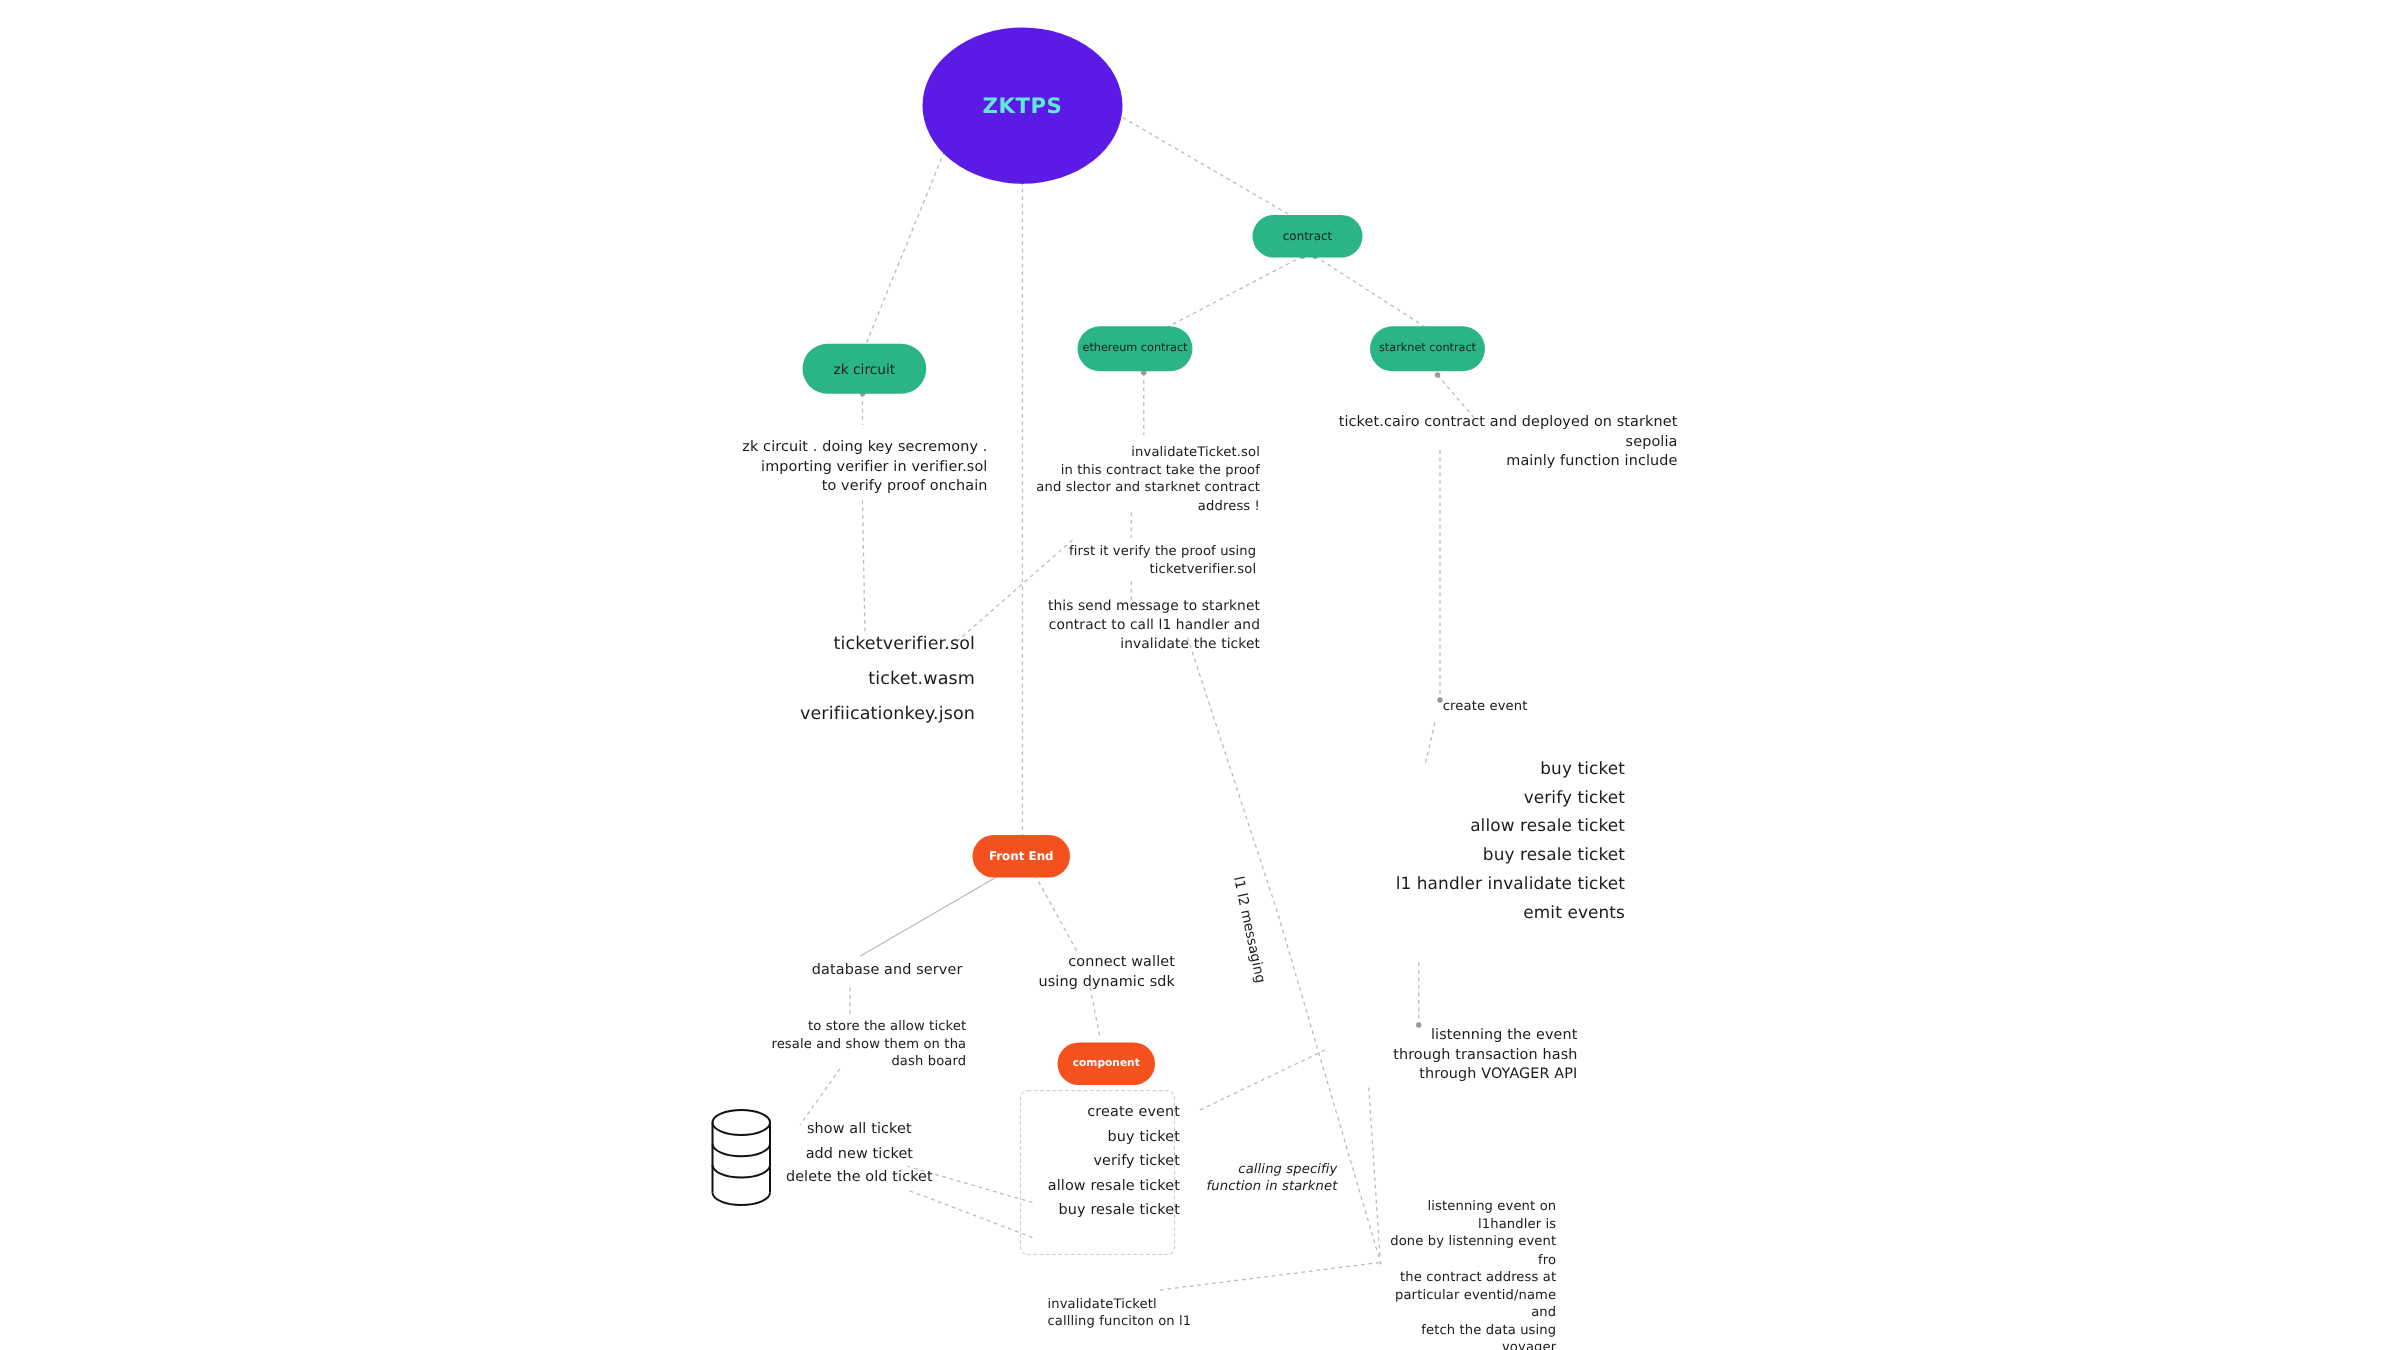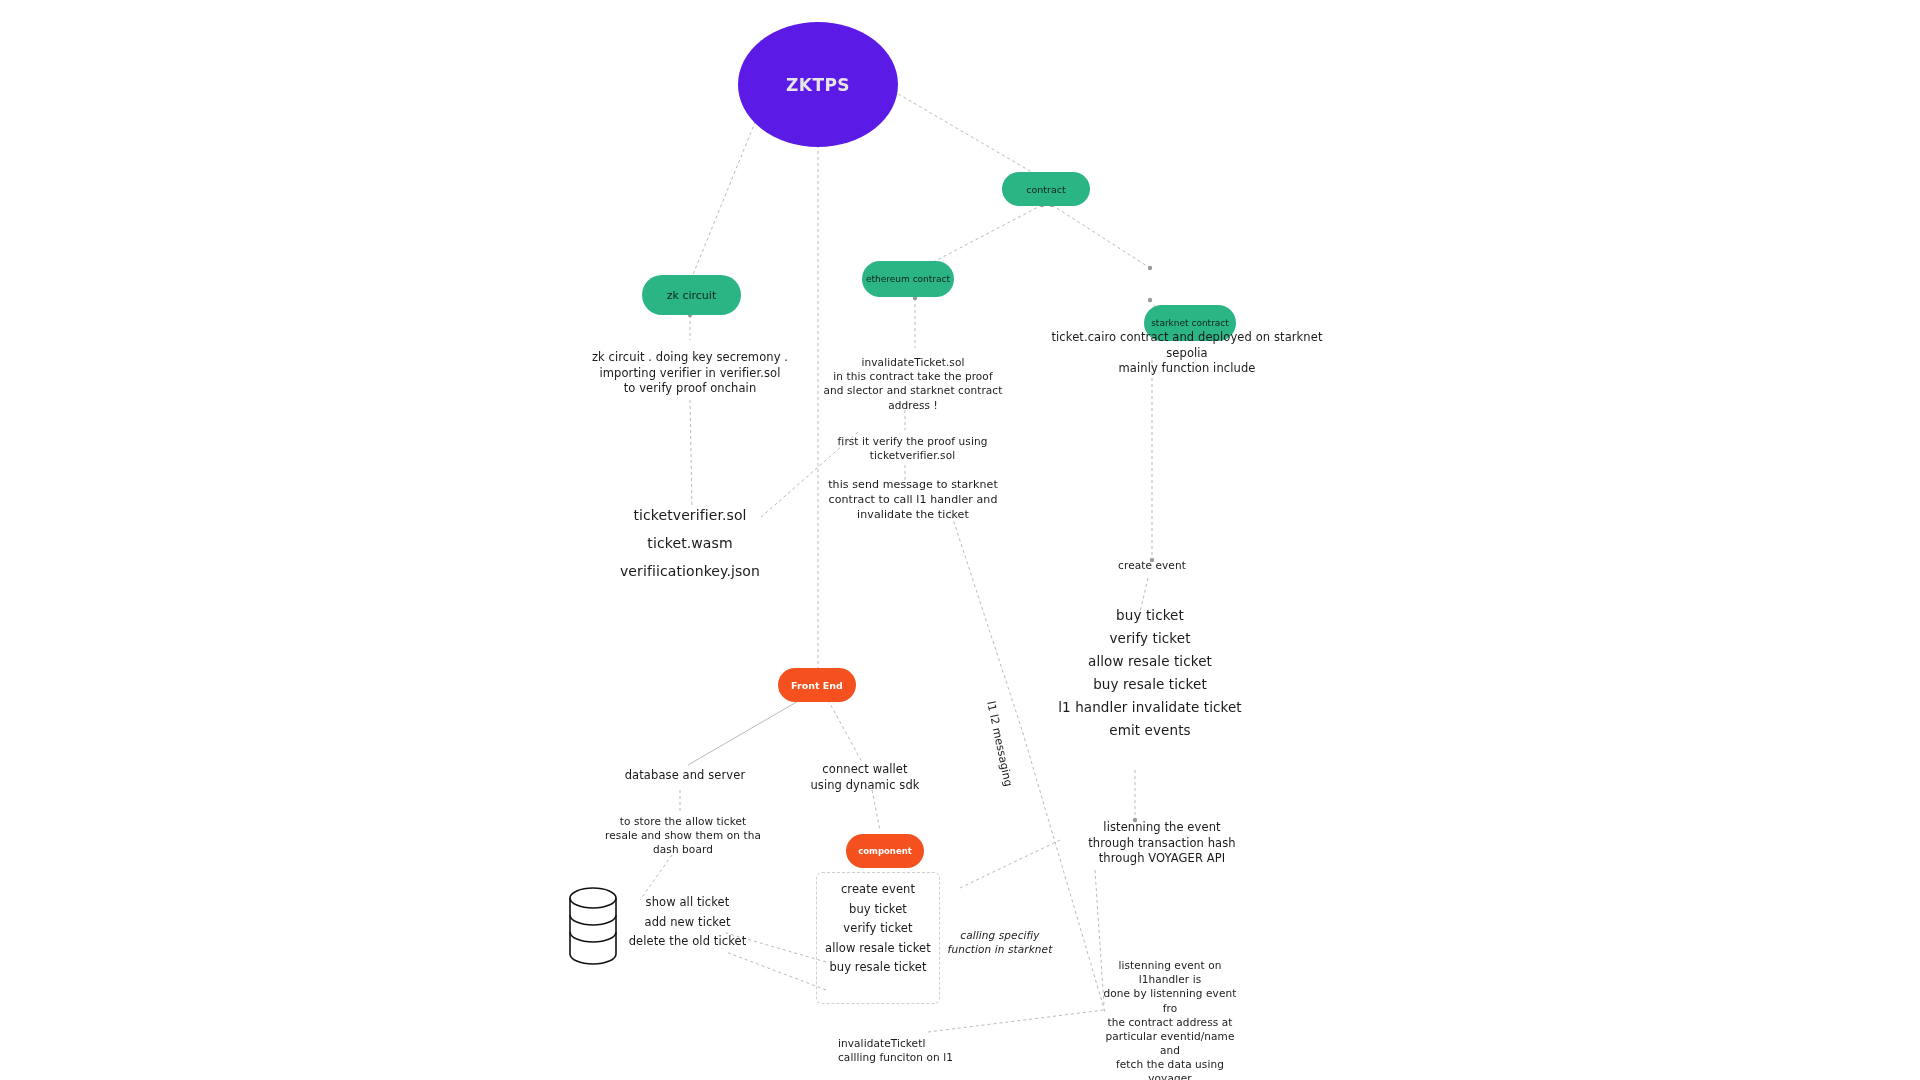--- a/index.html
+++ b/index.html
@@ -21,21 +21,21 @@
     left: 0; top: 0;
     width: 1920px; height: 1080px;
     pointer-events: none;
   }
   .node {
     position: absolute;
     display: flex;
     align-items: center;
     justify-content: center;
     text-align: center;
-    color: #e5e5e5;
+    color: #5eead4;
     font-weight: bold;
     white-space: nowrap;
   }
   .node-root {
     border-radius: 50%;
     font-size: 17px;
     letter-spacing: 0.4px;
   }
   .node-pill {
     border-radius: 999px;
@@ -45,21 +45,21 @@
   }
   .node-orange {
     border-radius: 18px;
     color: #ffffff;
     font-weight: bold;
   }
   .txt {
     position: absolute;
     font-family: "DejaVu Sans", sans-serif;
     color: #1a1a1a;
-    text-align: center;
+    text-align: right;
     line-height: 1.35;
     white-space: pre-line;
     letter-spacing: 0.1px;
   }
   .txt.left { text-align: left; }
   .rot {
     position: absolute;
     transform-origin: left top;
     white-space: nowrap;
     color: #1a1a1a;
@@ -160,21 +160,21 @@
   </div>
 
   <div class="node node-pill" style="left:642px; top:275px; width:99px; height:40px; background:#2bb584; font-size:11px;">
     <span>zk circuit</span>
   </div>
 
   <div class="node node-pill" style="left:862px; top:261px; width:92px; height:36px; background:#2bb584; font-size:9px;">
     <span>ethereum contract</span>
   </div>
 
-  <div class="node node-pill" style="left:1144px; top:261px; width:92px; height:36px; background:#2bb584; font-size:9px;margin-top:44px;">
+  <div class="node node-pill" style="left:1096px; top:261px; width:92px; height:36px; background:#2bb584; font-size:9px;">
     <span>starknet contract</span>
   </div>
 
   <div class="node node-orange" style="left:778px; top:668px; width:78px; height:34px; background:#f4511e; font-size:9.5px;">
     <span>Front End</span>
   </div>
 
   <div class="node node-orange" style="left:846px; top:834px; width:78px; height:34px; background:#f4511e; font-size:8.5px;align-items:center;">
     <span>component</span>
   </div>

